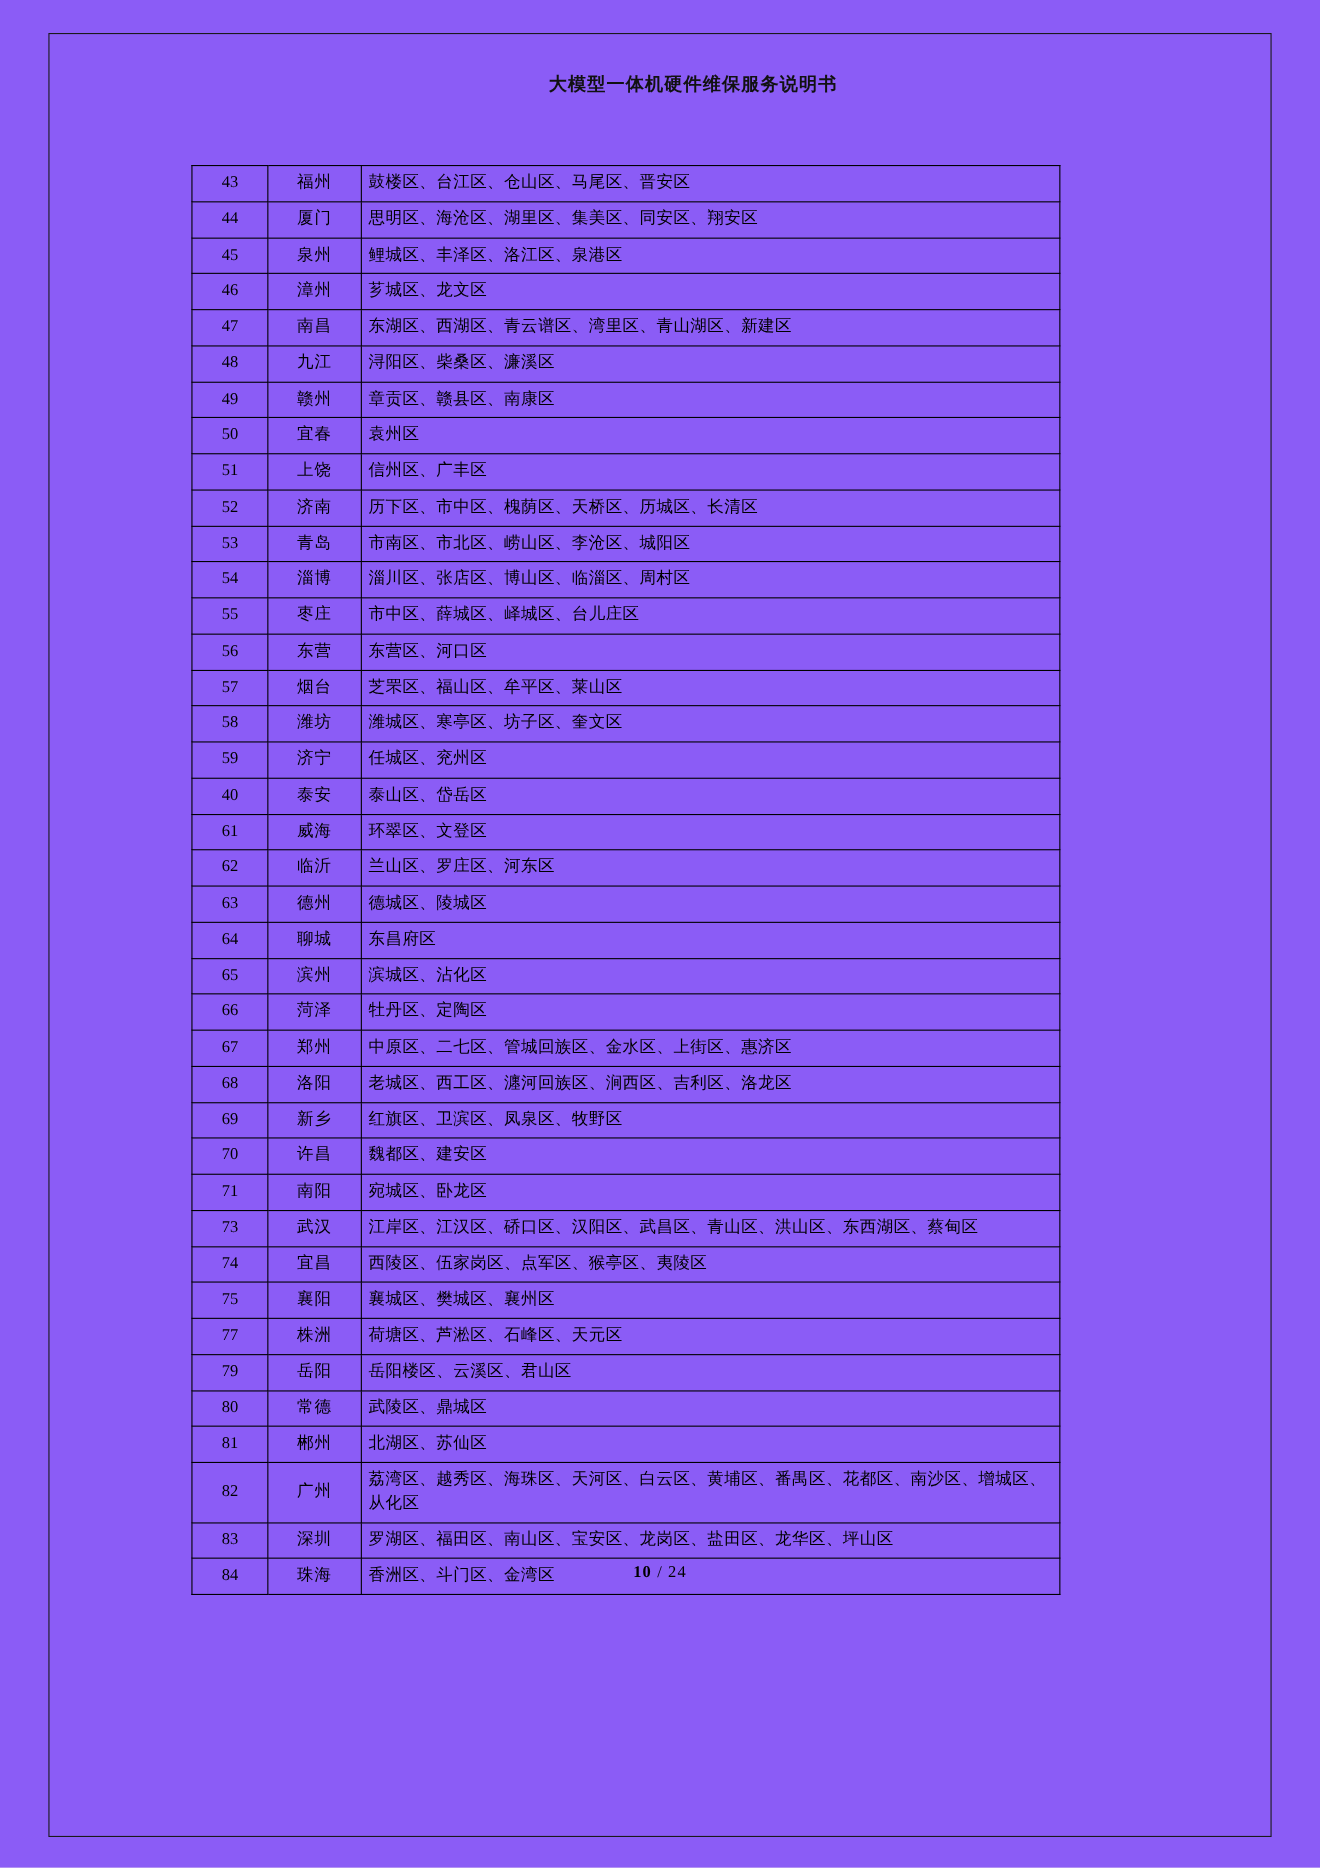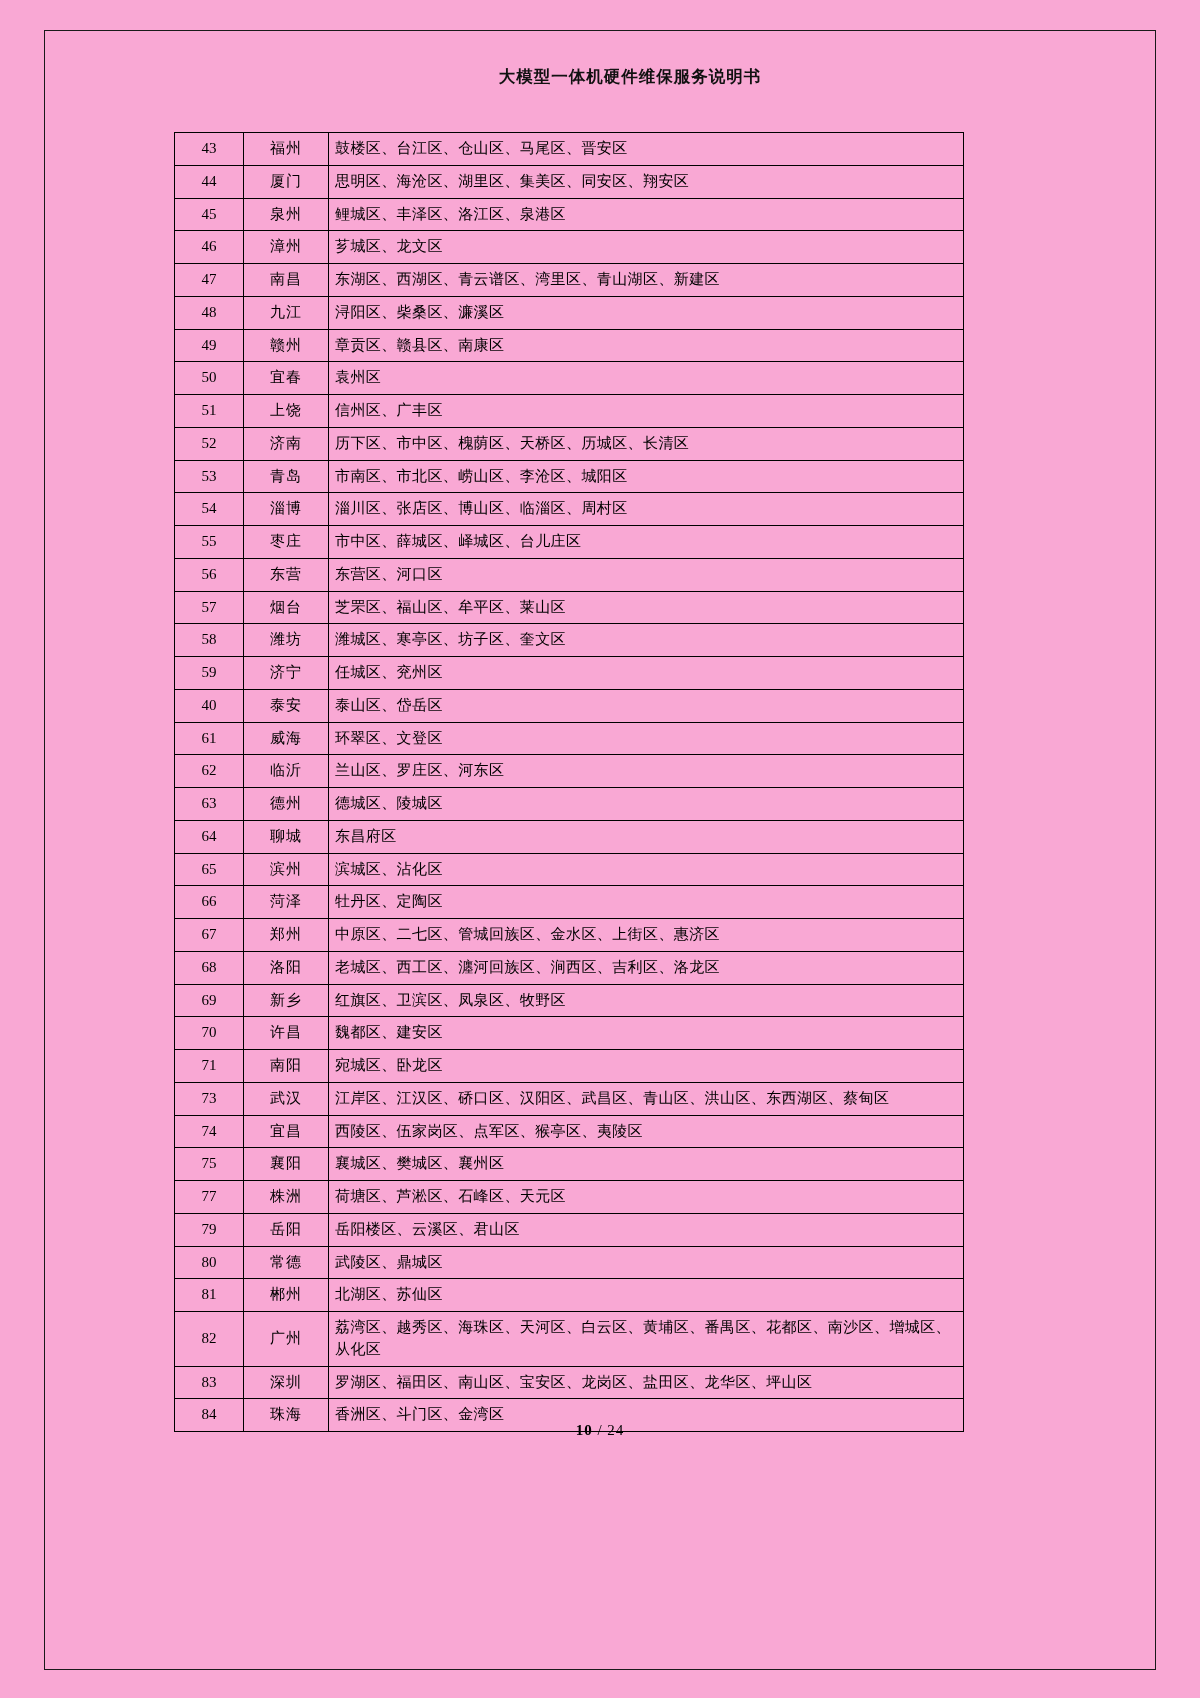--- a/index.html
+++ b/index.html
@@ -6,21 +6,21 @@
     margin: 0;
     padding: 0;
     background: #f0efed;
   }
   body {
     font-family: "Liberation Serif", "DejaVu Serif", serif;
   }
   .page {
     width: 1200px;
     height: 1698px;
-    background: #f9a8d4;
+    background: #8b5cf6;
     position: relative;
     box-sizing: border-box;
   }
   .page-border {
     position: absolute;
     left: 44px;
     top: 30px;
     width: 1112px;
     height: 1640px;
     border: 1px solid #1a1a1a;
@@ -36,21 +36,21 @@
     text-align: center;
     font-size: 16.5px;
     letter-spacing: 1px;
     color: #111;
     font-family: "Liberation Serif", "DejaVu Serif", serif;
     font-weight: bold;
     padding-left: 60px;
   }
   table.main-table {
     border-collapse: collapse;
-    margin-top: 44px;
+    margin-top: 62px;
     margin-left: 98px;
     width: 790px;
     table-layout: fixed;
   }
   table.main-table td {
     border: 1px solid #000000;
     font-size: 15px;
     color: #000;
     padding: 5px 6px;
     vertical-align: middle;

